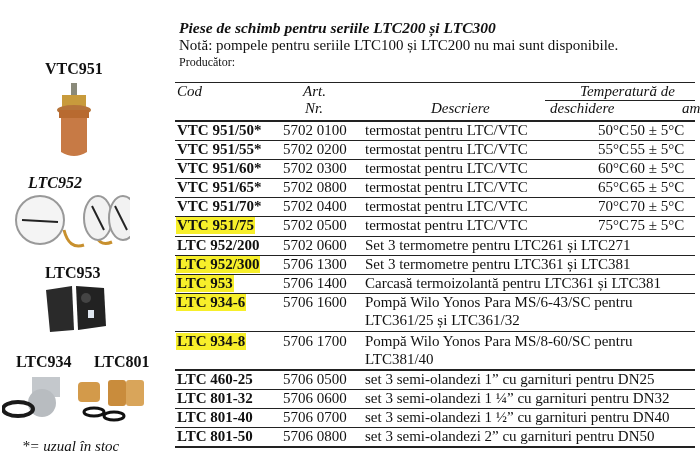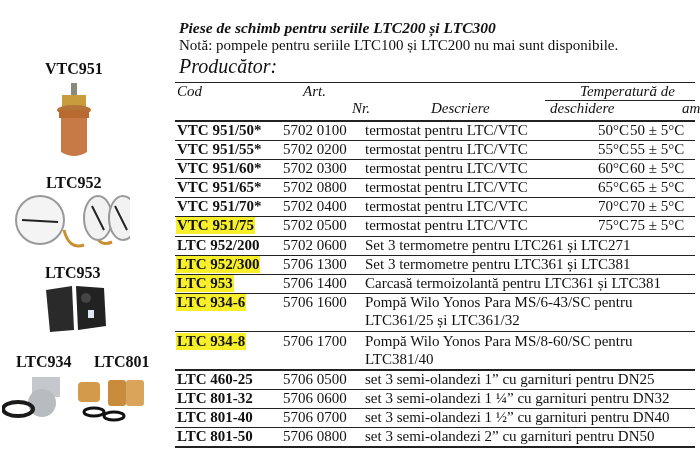--- a/index.html
+++ b/index.html
@@ -8,21 +8,21 @@
 
   
   .left { position:absolute; left:0; top:0; width:170px; height:470px; }
   .prod-label { position:absolute; font-weight:bold; font-size:16px; text-align:center; }
   .img-box { position:absolute; }
   .stock-note { position:absolute; left:22px; top:438px; font-style:italic; font-size:15px; }
 
   
   .title { position:absolute; left:179px; top:19px; font-weight:bold; font-style:italic; font-size:15.5px; }
   .note { position:absolute; left:179px; top:37px; font-size:15px; }
-  .producer { position:absolute; left:179px; top:55px; font-size:20px; width:520px;font-style:italic; }
+  .producer { position:absolute; left:179px; top:55px; font-size:12px; width:520px; }
   .producer .val { position:absolute; left:178px; top:0; white-space:nowrap; }
 
   
   .tbl { position:absolute; left:175px; top:82px; width:520px; }
   .hline { position:absolute; left:0; width:520px; height:1px; background:#222; }
   .hline.thick { height:2px; }
   .th { position:absolute; font-style:italic; font-size:15px; }
   .row { position:absolute; left:0; width:520px; font-size:15px; }
   .c-cod { position:absolute; left:2px; font-weight:bold; white-space:nowrap; }
   .c-cod.hl { background:#f7ef2a; padding:0 1px; margin-left:-1px; }
@@ -39,21 +39,21 @@
   <div class="img-box" style="left:52px;top:82px;">
     <svg width="44" height="78" viewBox="0 0 44 78">
       <rect x="19" y="1" width="6" height="12" fill="#8a8a7a"></rect>
       <path d="M10 13 H34 V28 H10 Z" fill="#c89b3c"></path>
       <ellipse cx="22" cy="28" rx="17" ry="5" fill="#b5743a"></ellipse>
       <rect x="7" y="28" width="30" height="8" fill="#b86a30"></rect>
       <path d="M9 36 H35 V70 Q22 78 9 70 Z" fill="#c77a45"></path>
     </svg>
   </div>
 
-  <div class="prod-label" style="left:46px;top:174px;">LTC952</div>
+  <div class="prod-label" style="left:28px;top:174px;font-style:italic;">LTC952</div>
   <div class="img-box" style="left:14px;top:190px;">
     <svg width="116" height="62" viewBox="0 0 116 62">
       <path d="M50 40 Q55 60 70 55" stroke="#c8902e" stroke-width="3" fill="none"></path>
       <path d="M80 40 Q84 58 98 52" stroke="#c8902e" stroke-width="3" fill="none"></path>
       <circle cx="26" cy="30" r="24" fill="#f4f4f4" stroke="#999" stroke-width="2"></circle>
       <line x1="8" y1="30" x2="44" y2="32" stroke="#222" stroke-width="2"></line>
       <ellipse cx="84" cy="28" rx="14" ry="22" fill="#f2f2f2" stroke="#999" stroke-width="2"></ellipse>
       <line x1="78" y1="16" x2="90" y2="40" stroke="#222" stroke-width="2"></line>
       <ellipse cx="112" cy="28" rx="14" ry="22" fill="#f2f2f2" stroke="#999" stroke-width="2" transform="translate(-3 0)"></ellipse>
       <line x1="104" y1="16" x2="116" y2="40" stroke="#222" stroke-width="2" transform="translate(-3 0)"></line>
@@ -83,33 +83,34 @@
   <div class="img-box" style="left:72px;top:378px;">
     <svg width="76" height="44" viewBox="0 0 76 44">
       <rect x="6" y="4" width="22" height="20" rx="4" fill="#d39a4a"></rect>
       <rect x="36" y="2" width="18" height="26" rx="3" fill="#c98c3c"></rect>
       <rect x="54" y="2" width="18" height="26" rx="3" fill="#d9a55a"></rect>
       <ellipse cx="22" cy="34" rx="10" ry="4" fill="none" stroke="#111" stroke-width="3"></ellipse>
       <ellipse cx="42" cy="38" rx="10" ry="4" fill="none" stroke="#111" stroke-width="3"></ellipse>
     </svg>
   </div>
 
+  <div class="stock-note">*= uzual în stoc</div>
 </div>
 
 <div class="title">Piese de schimb pentru seriile LTC200 și LTC300</div>
 <div class="note">Notă: pompele pentru seriile LTC100 și LTC200 nu mai sunt disponibile.</div>
 <div class="producer">
   <span>Producător:</span>
 </div>
 
 <div class="tbl">
   <div class="hline" style="top:0;"></div>
   <div class="th" style="left:2px;top:1px;">Cod</div>
   <div class="th" style="left:128px;top:1px;">Art.</div>
-  <div class="th" style="left:130px;top:18px;margin-left:47px;">Nr.</div>
+  <div class="th" style="left:130px;top:18px;">Nr.</div>
   <div class="th" style="left:256px;top:18px;">Descriere</div>
   <div class="th" style="left:405px;top:1px;">Temperatură de</div>
   <div class="hline" style="top:18px;left:370px;width:150px;"></div>
   <div class="th" style="left:375px;top:18px;">deschidere</div>
   <div class="th" style="left:463px;top:18px;margin-left:44px;">amestec</div>
   <div class="hline thick" style="top:38px;"></div>
 
   <div class="row" style="top:40px;">
     <span class="c-cod">VTC 951/50*</span>
     <span class="c-art">5702 0100</span>

